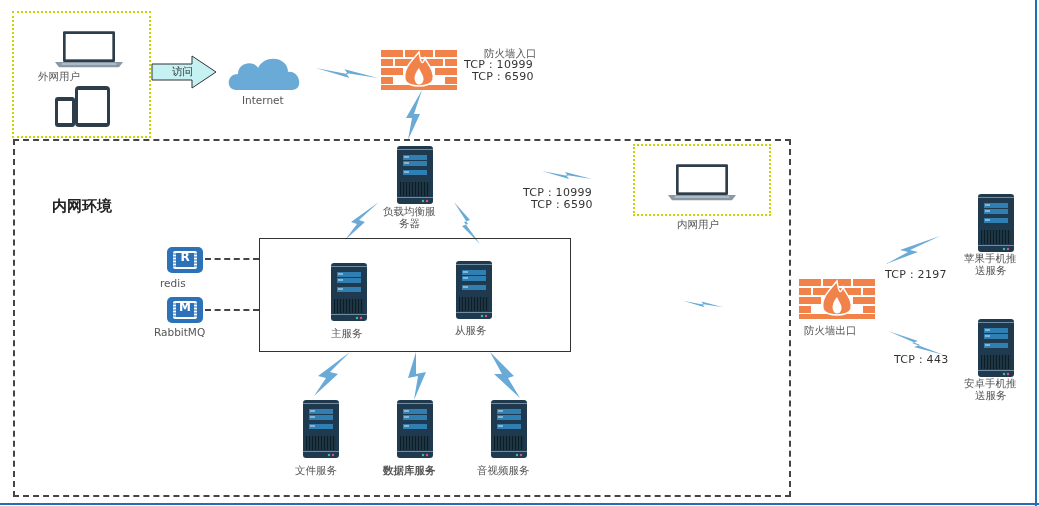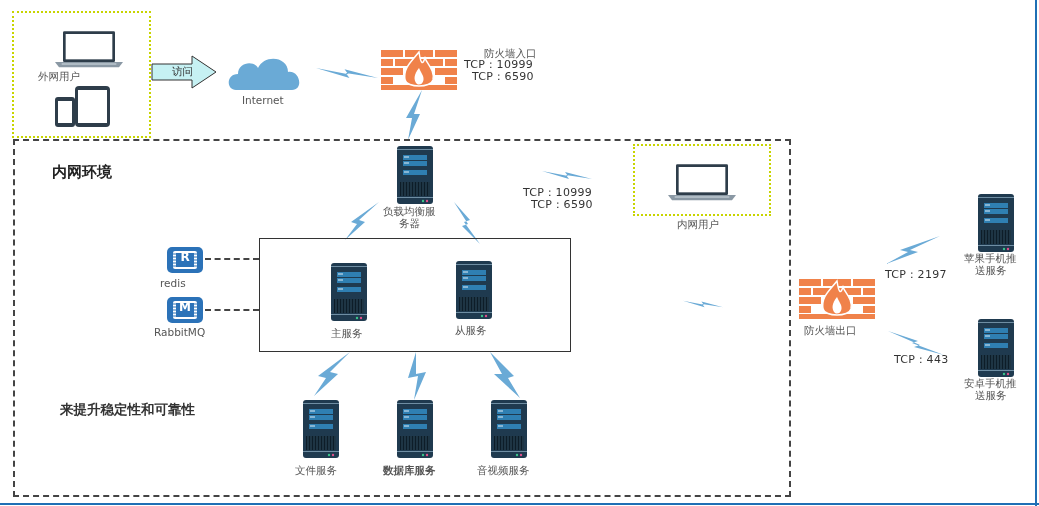--- a/index.html
+++ b/index.html
@@ -6,21 +6,21 @@
   body { width:1039px; height:506px; position:relative; background:#ffffff; overflow:hidden;
          font-family:"DejaVu Sans","Liberation Sans",sans-serif; color:#444; }
   .frame-right { position:absolute; left:1035px; top:0; width:2px; height:506px; background:#1f6fb5; }
   .frame-bottom { position:absolute; left:0; top:503px; width:1039px; height:2px; background:#1f6fb5; }
   .abs { position:absolute; }
   .lbl { position:absolute; font-size:10.5px; color:#555; white-space:nowrap; line-height:12px; }
   .tcp { position:absolute; font-size:11px; color:#333; line-height:12px; white-space:pre; text-align:right; letter-spacing:0.3px;}
   .yellow-box { position:absolute; border:2px dotted #c8d400; }
   .intranet { position:absolute; left:13px; top:139px; width:774px; height:354px; border:2px dashed #444; }
   .inner-box { position:absolute; left:259px; top:238px; width:310px; height:112px; border:1.5px solid #333; }
-  .title { position:absolute; font-weight:bold; font-size:15px; color:#222; }
+  .title { position:absolute; font-weight:bold; font-size:15px; color:#222;margin-top:34px; }
   .note { position:absolute; font-weight:bold; font-size:13.5px; color:#333; line-height:16px; }
   .server { position:absolute; width:36px; height:58px; }
   .bolt { position:absolute; }
 </style>
 </head>
 <body>
 
 <svg width="0" height="0" style="position:absolute">
   <defs>
     <symbol id="server-sym" viewBox="0 0 36 58">
@@ -182,21 +182,20 @@
 <svg class="server" style="left:331px;top:263px;">
     <use href="#server-sym" width="36" height="58"></use>
   </svg>
 <div class="lbl" style="left:331px;top:327px;">主服务</div>
 <svg class="server" style="left:456px;top:261px;">
     <use href="#server-sym" width="36" height="58"></use>
   </svg>
 <div class="lbl" style="left:455px;top:324px;">从服务</div>
 
 <div class="note" style="left:60px;top:401px;">
-  <div>来提升稳定性和可靠性</div>
 </div>
 
 <svg class="bolt" style="left:310px;top:352px;" width="42" height="44">
   <path d="M40 0 L20 20 L28 22 L4 44 L16 26 L8 24 Z" fill="#6aaad6"></path>
 </svg>
 <svg class="bolt" style="left:404px;top:352px;" width="26" height="48">
   <path d="M12 0 L4 26 L14 24 L10 48 L22 20 L12 22 Z" fill="#6aaad6"></path>
 </svg>
 <svg class="bolt" style="left:488px;top:352px;" width="36" height="46">
   <path d="M2 0 L14 22 L6 22 L32 46 L20 26 L26 24 Z" fill="#6aaad6"></path>

